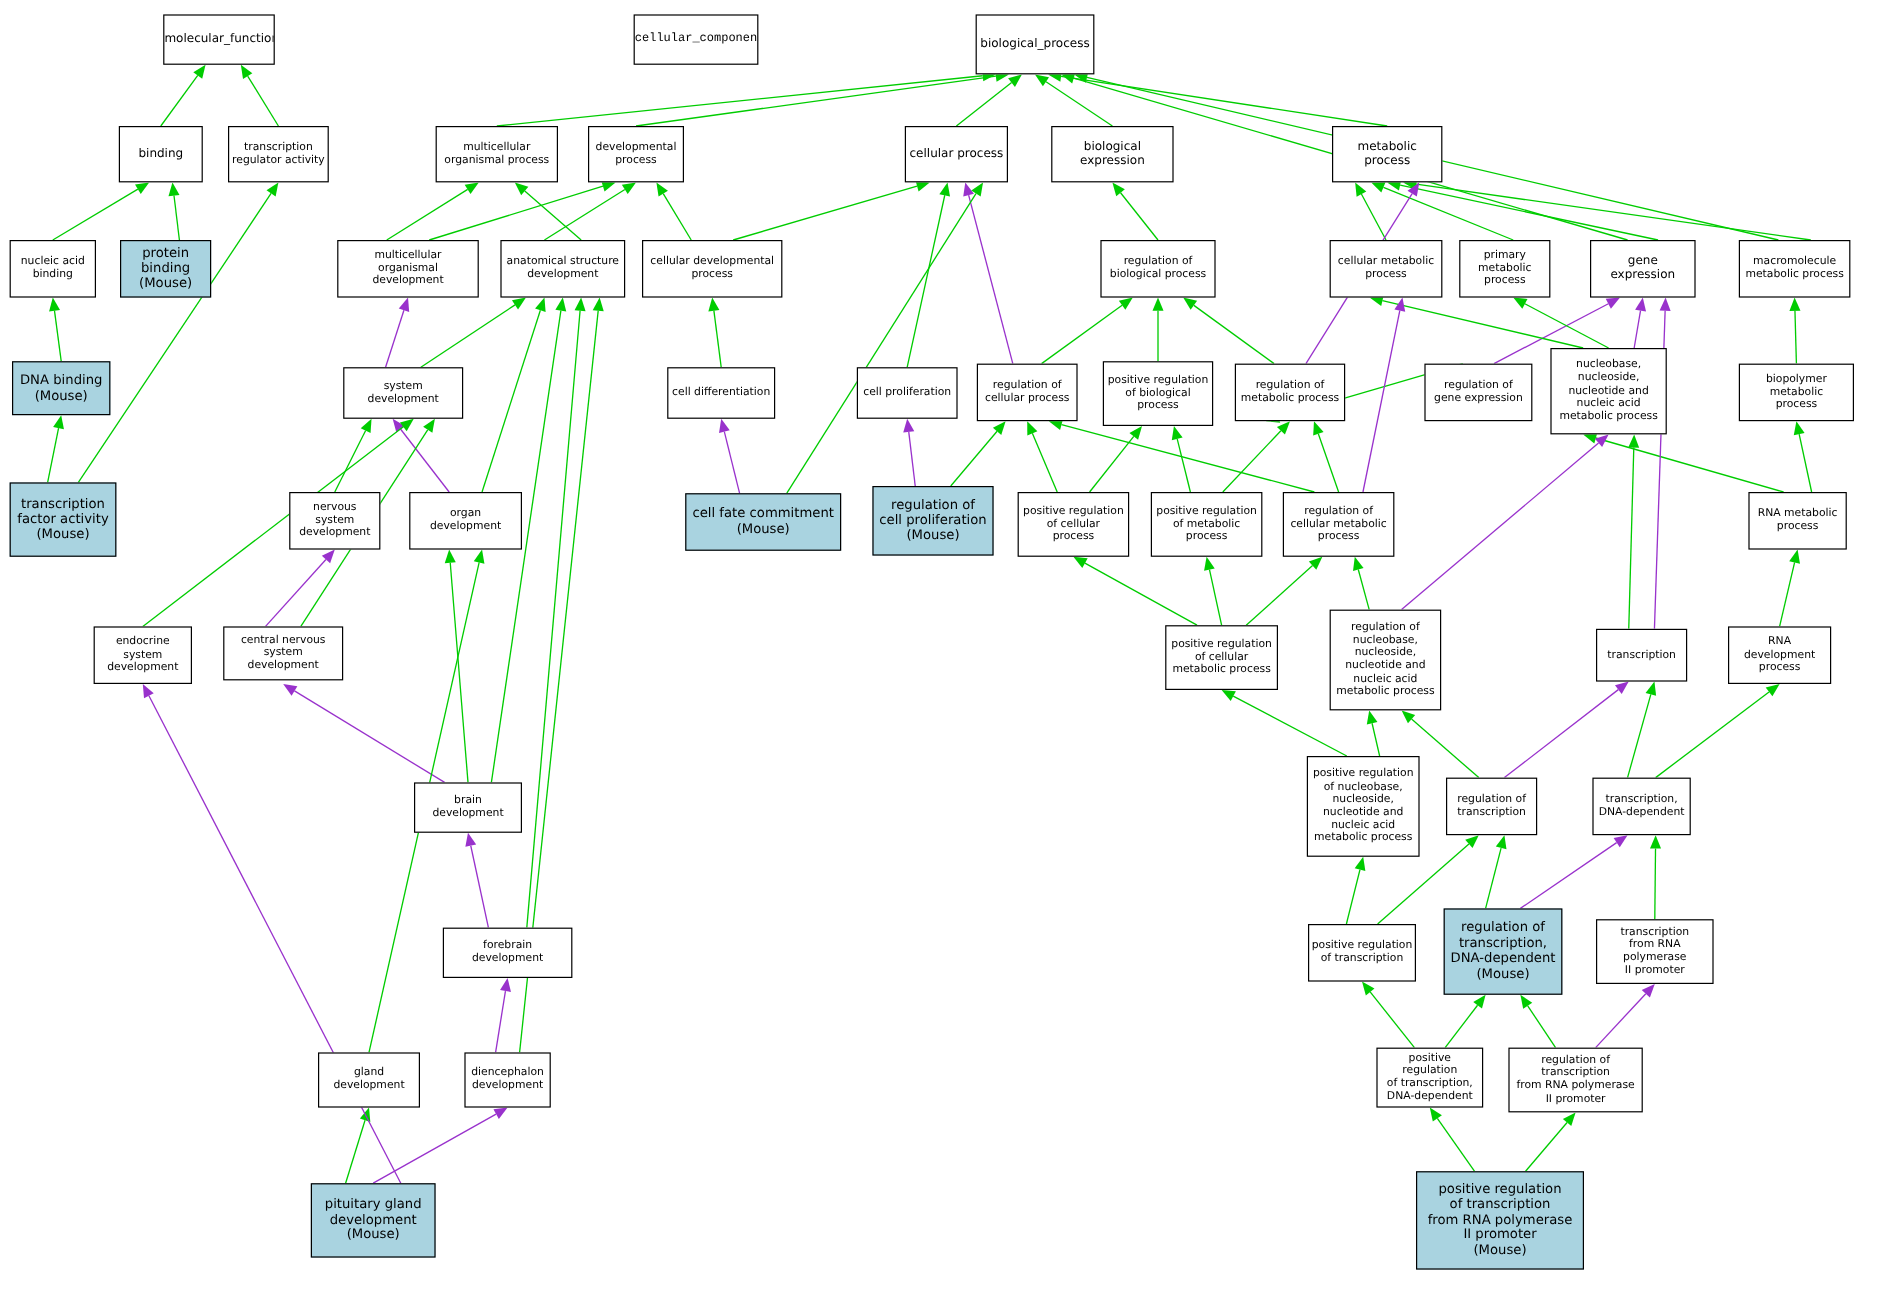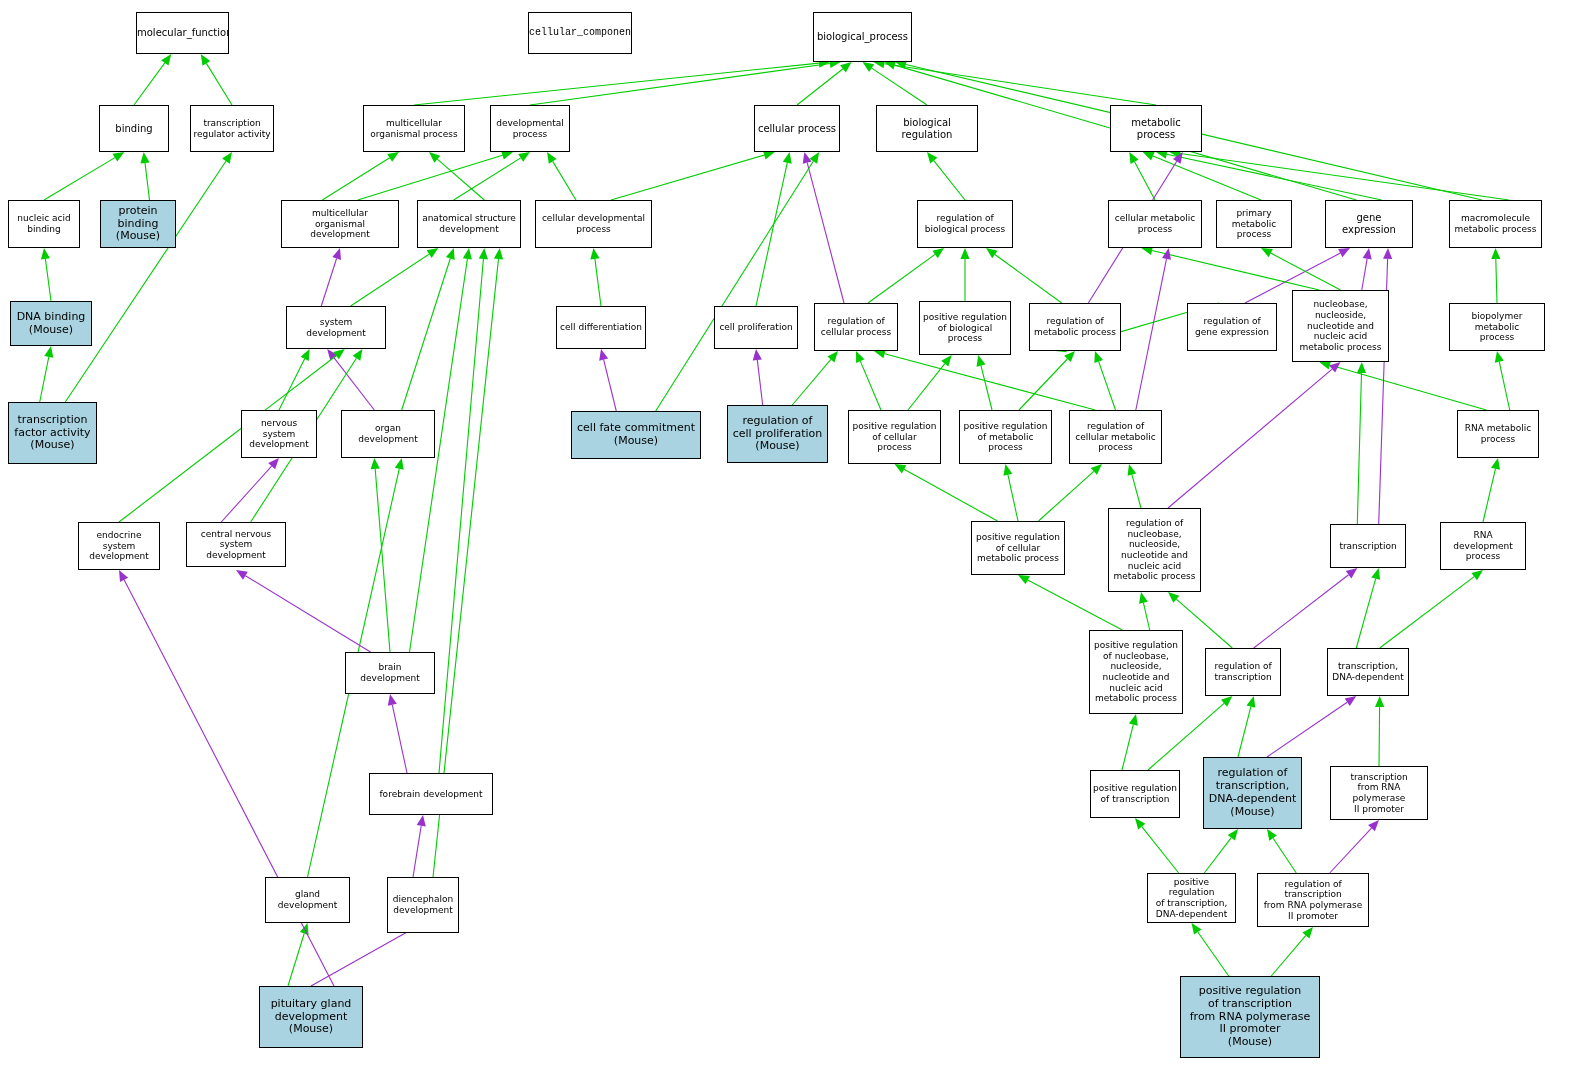--- a/index.html
+++ b/index.html
@@ -266,21 +266,21 @@
 organismal process</span>
       </div>
       <div class="go-node" style="left: 490px; top: 105px; width: 80px; height: 47px; font-size: 9px;">
         <span class="lbl">developmental
 process</span>
       </div>
       <div class="go-node" style="left: 754px; top: 105px; width: 86px; height: 47px; font-size: 10px;">
         <span class="lbl">cellular process</span>
       </div>
       <div class="go-node" style="left: 876px; top: 105px; width: 102px; height: 47px; font-size: 10px;">
-        <span class="lbl">biological regulation</span>
+        <span class="lbl">biological expression</span>
       </div>
       <div class="go-node" style="left: 1110px; top: 105px; width: 92px; height: 47px; font-size: 10px;">
         <span class="lbl">metabolic process</span>
       </div>
       <div class="go-node" style="left: 8px; top: 200px; width: 72px; height: 48px; font-size: 9px;">
         <span class="lbl">nucleic acid
 binding</span>
       </div>
       <div class="go-node highlight" style="left: 100px; top: 200px; width: 76px; height: 48px; font-size: 11px;">
         <span class="lbl">protein binding
@@ -438,42 +438,42 @@
 metabolic process</span>
       </div>
       <div class="go-node" style="left: 1205px; top: 648px; width: 76px; height: 48px; font-size: 9px;">
         <span class="lbl">regulation of
 transcription</span>
       </div>
       <div class="go-node" style="left: 1327px; top: 648px; width: 82px; height: 48px; font-size: 9px;">
         <span class="lbl">transcription,
 DNA-dependent</span>
       </div>
-      <div class="go-node" style="left: 369px; top: 773px; width: 124px; height: 42px; font-size: 9px;">
+      <div class="go-node" style="left: 369px; top: 773px; width: 108px; height: 42px; font-size: 9px;">
         <span class="lbl">forebrain development</span>
       </div>
       <div class="go-node" style="left: 1090px; top: 770px; width: 90px; height: 48px; font-size: 9px;">
         <span class="lbl">positive regulation
 of transcription</span>
       </div>
       <div class="go-node highlight" style="left: 1203px; top: 757px; width: 99px; height: 72px; font-size: 11px;">
         <span class="lbl">regulation of
 transcription,
 DNA-dependent
 (Mouse)</span>
       </div>
       <div class="go-node" style="left: 1330px; top: 766px; width: 98px; height: 54px; font-size: 9px;">
         <span class="lbl">transcription
 from RNA polymerase
 II promoter</span>
       </div>
       <div class="go-node" style="left: 265px; top: 877px; width: 85px; height: 46px; font-size: 9px;">
         <span class="lbl">gland development</span>
       </div>
-      <div class="go-node" style="left: 387px; top: 877px; width: 72px; height: 56px; font-size: 9px;">
+      <div class="go-node" style="left: 387px; top: 877px; width: 72px; height: 46px; font-size: 9px;">
         <span class="lbl">diencephalon
 development</span>
       </div>
       <div class="go-node" style="left: 1147px; top: 873px; width: 89px; height: 50px; font-size: 9px;">
         <span class="lbl">positive regulation
 of transcription,
 DNA-dependent</span>
       </div>
       <div class="go-node" style="left: 1257px; top: 873px; width: 112px; height: 54px; font-size: 9px;">
         <span class="lbl">regulation of

